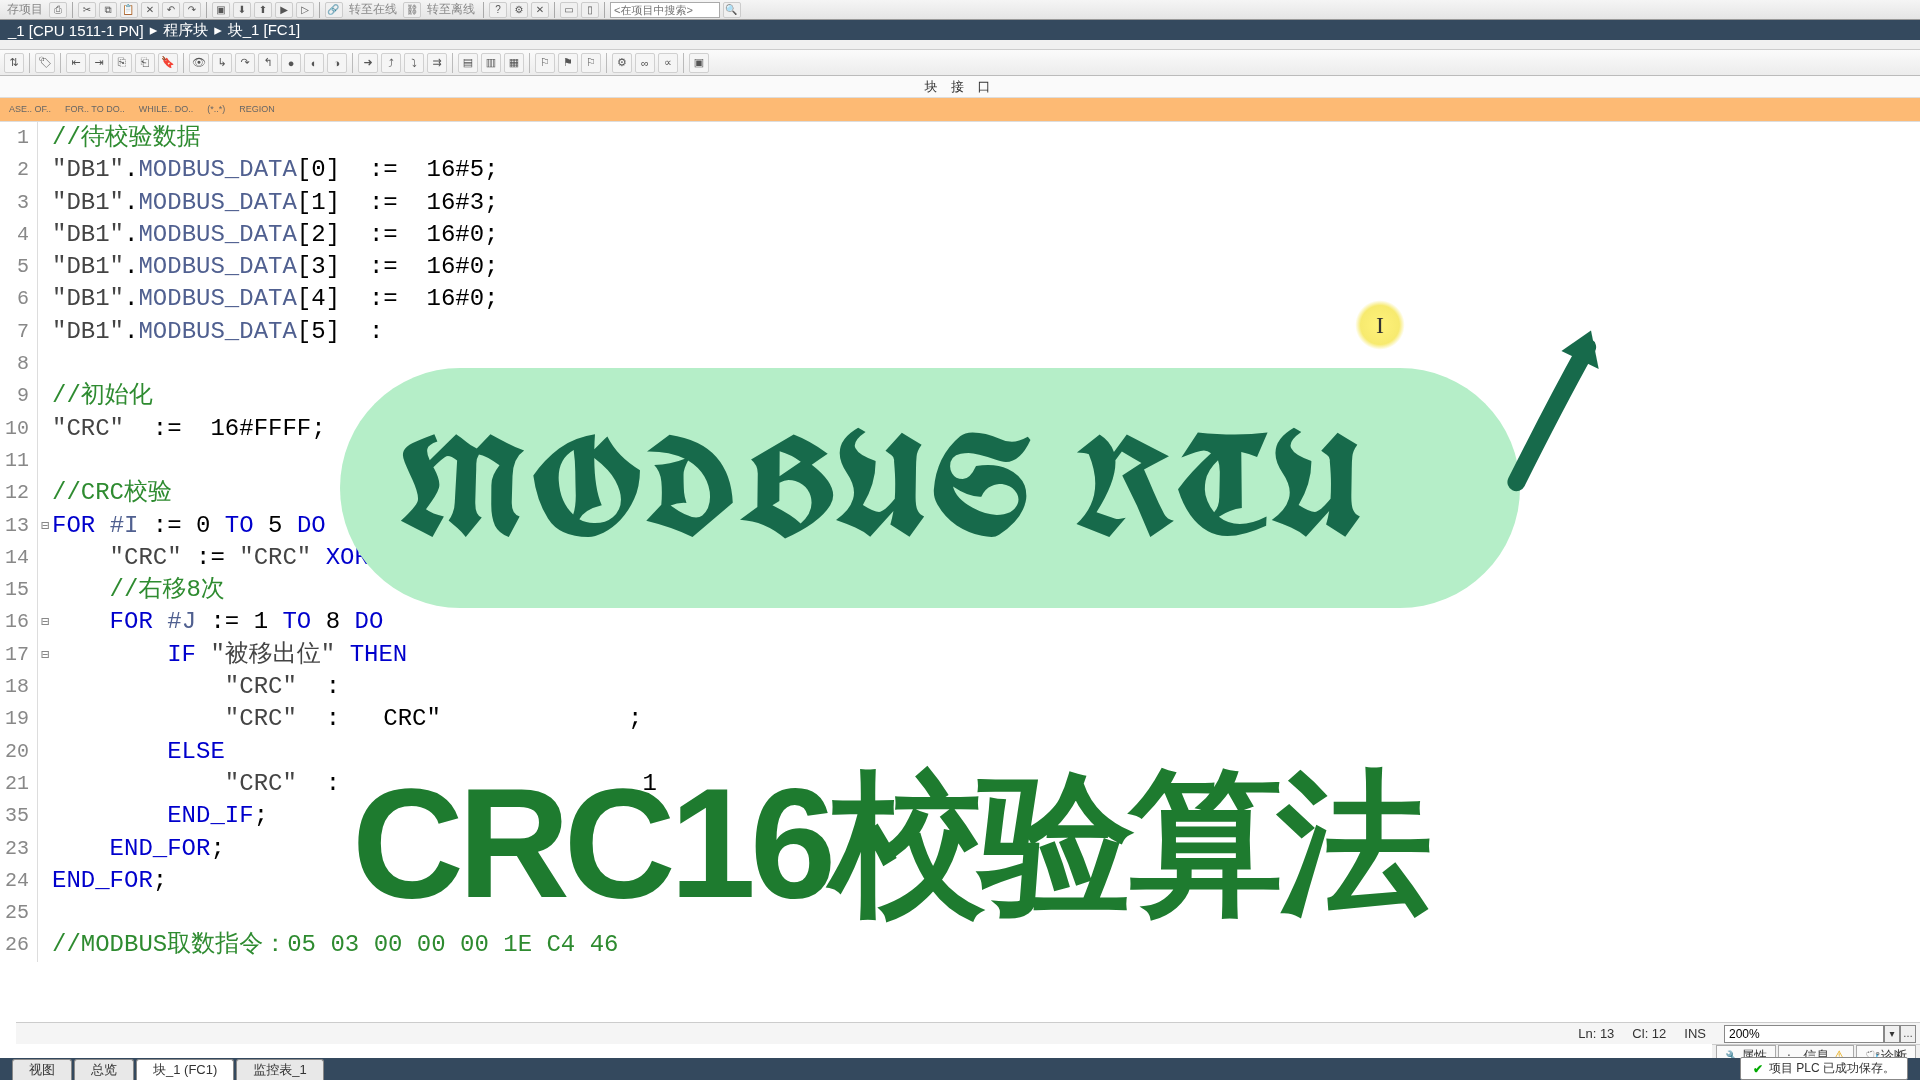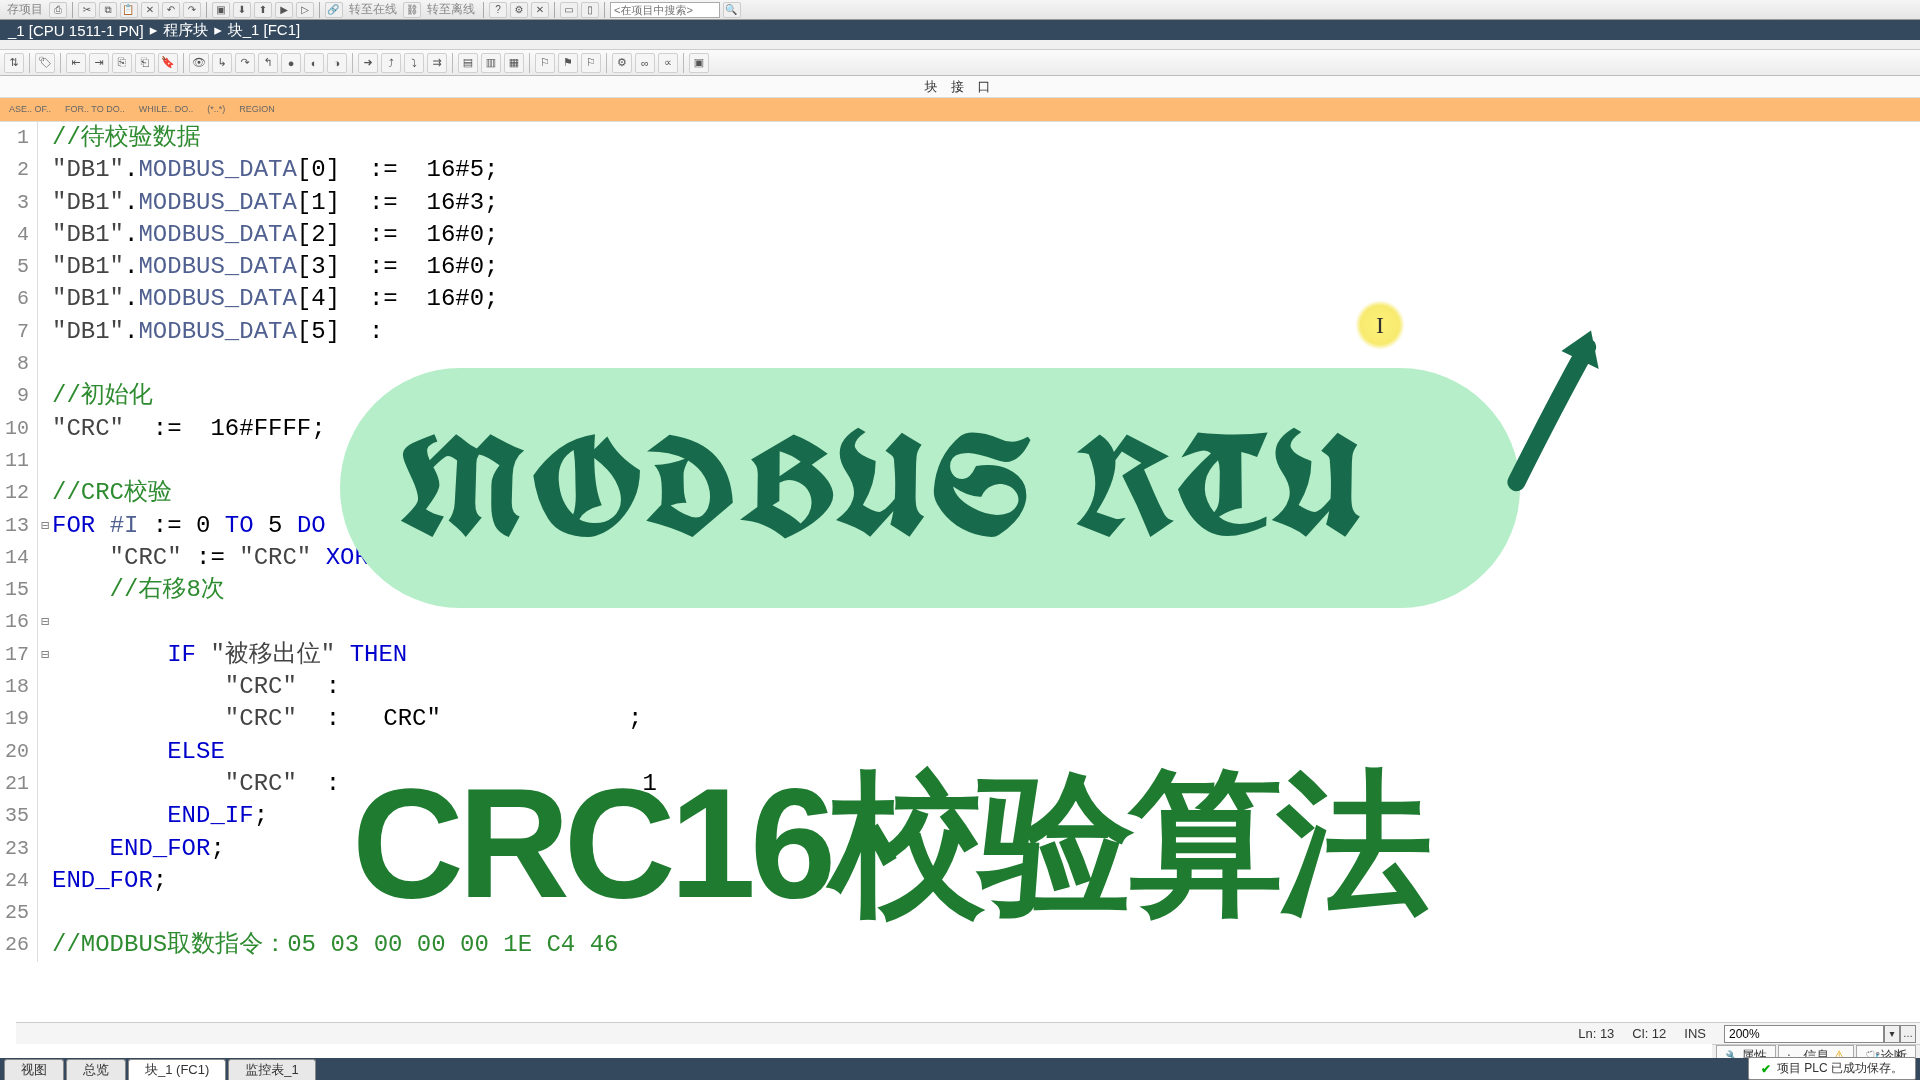--- a/index.html
+++ b/index.html
@@ -169,21 +169,21 @@
 .prop-bar .pbtn{
   border:1px solid #aaa;background:#fafafa;
   padding:1px 8px;font-size:13px;color:#333;
   display:flex;align-items:center;gap:4px;
 }
 .prop-bar .pbtn .ico{width:12px;height:12px;display:inline-block;}
 
 .bottom-tabs{
   position:fixed;bottom:0;left:0;right:0;
   height:22px;background:#34495e;
-  display:flex;align-items:flex-end;padding:0 4px;
+  display:flex;align-items:flex-end;padding:0 12px;
 }
 .bottom-tabs .btab{
   background:#e8e8e8;border:1px solid #888;border-bottom:none;
   padding:1px 16px;font-size:13px;color:#333;
   margin-right:2px;border-radius:3px 3px 0 0;
 }
 .bottom-tabs .btab.active{background:#fff;}
 .bottom-tabs .status-msg{
   margin-left:auto;background:#fff;color:#333;
   font-size:12px;padding:2px 12px;border:1px solid #888;
@@ -361,20 +361,21 @@
       <div class="code">    <span class="tok-string">"CRC"</span> := <span class="tok-string">"CRC"</span> <span class="tok-keyword">XOR</span> <span class="tok-string">"DB1"</span>.<span class="tok-ident">MODBUS_DATA</span>[<span class="tok-ident">#I</span>];</div>
     </div>
     <div class="code-line">
       <div class="gutter">15</div>
       <div class="fold"></div>
       <div class="code">    <span class="tok-comment">//右移8次</span></div>
     </div>
     <div class="code-line">
       <div class="gutter">16</div>
       <div class="fold">⊟</div>
+      <div class="code">    <span class="tok-keyword">FOR</span> <span class="tok-ident">#J</span> := <span class="tok-num">1</span> <span class="tok-keyword">TO</span> <span class="tok-num">8</span> <span class="tok-keyword">DO</span></div>
     </div>
     <div class="code-line">
       <div class="gutter">17</div>
       <div class="fold">⊟</div>
       <div class="code">        <span class="tok-keyword">IF</span> <span class="tok-string">"被移出位"</span> <span class="tok-keyword">THEN</span></div>
     </div>
     <div class="code-line">
       <div class="gutter">18</div>
       <div class="fold"></div>
       <div class="code">            <span class="tok-string">"CRC"</span>  :</div>

